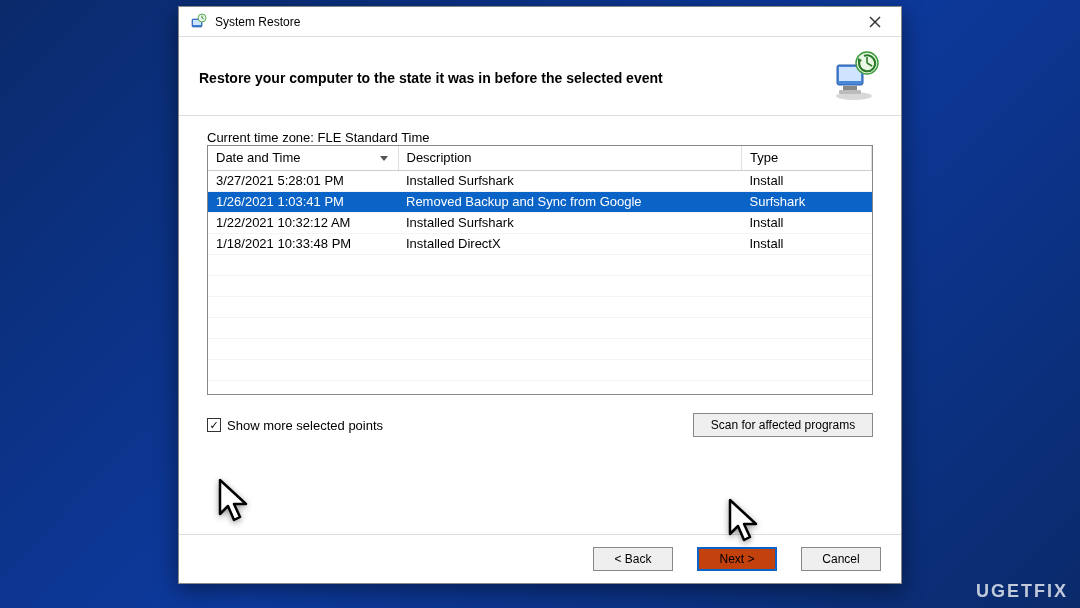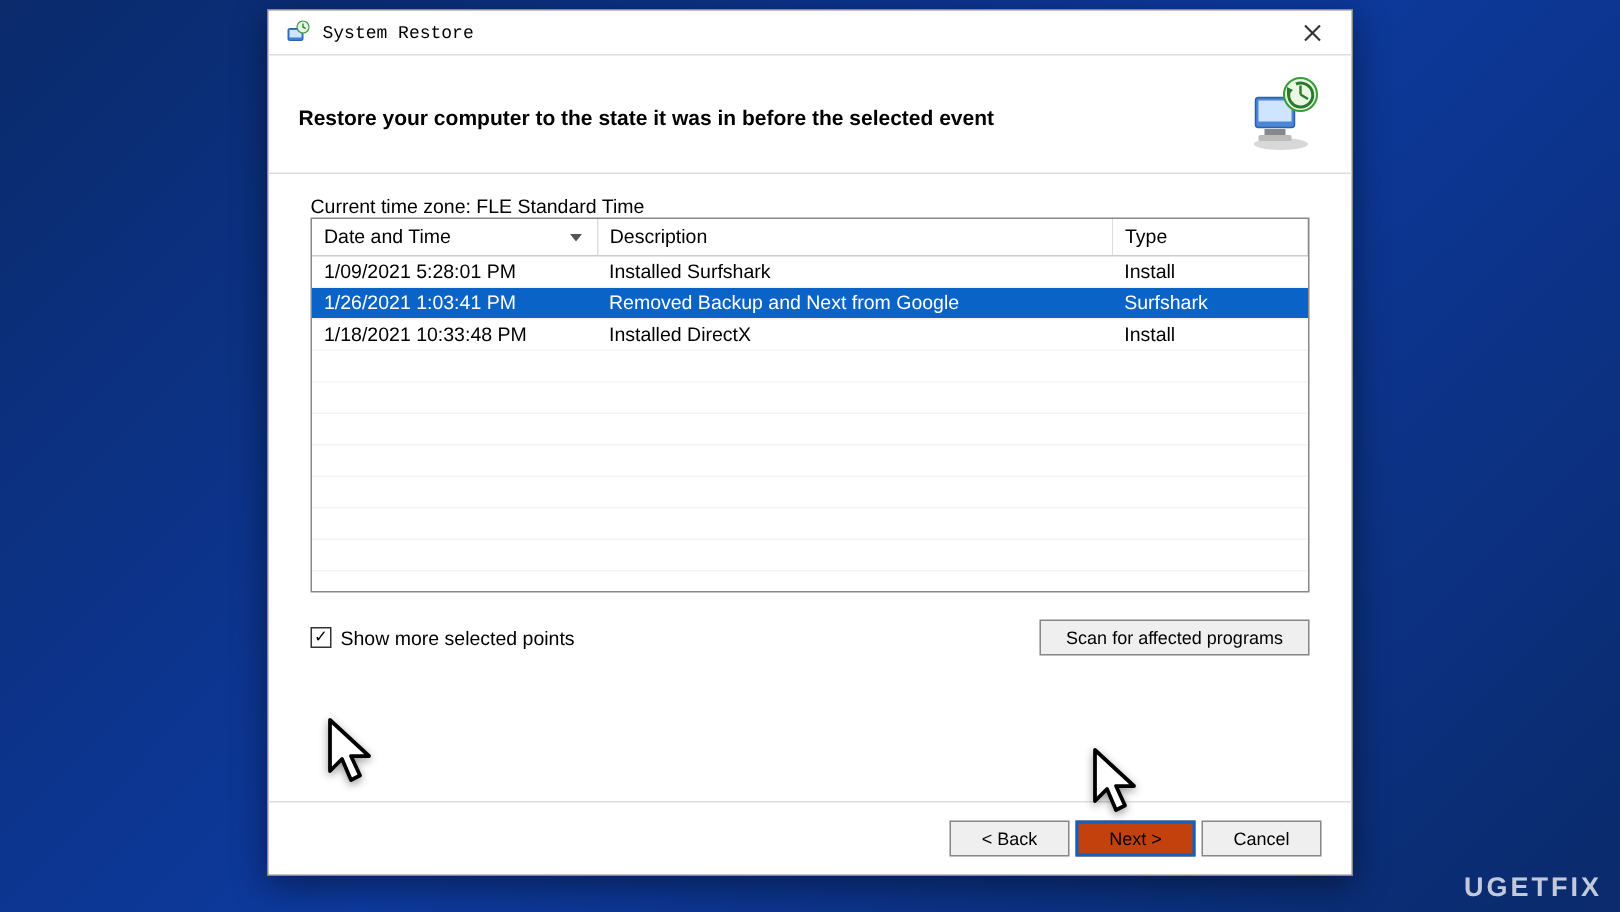--- a/index.html
+++ b/index.html
@@ -31,21 +31,21 @@
     display: flex;
     align-items: center;
     padding: 0 6px 0 10px;
     border-bottom: 1px solid #ddd;
   }
   .titlebar .app-icon {
     width: 18px; height: 18px; margin-right: 8px;
     position: relative;
   }
   .titlebar .app-icon svg { width: 18px; height: 18px; }
-  .titlebar .title { flex: 1; font-size: 12px; font-family: Liberation Mono, monospace; }
+  .titlebar .title { flex: 1; font-size: 12px; }
   .titlebar .close {
     width: 40px; height: 26px;
     display: flex; align-items: center; justify-content: center;
     cursor: pointer;
   }
   .header {
     display: flex;
     align-items: center;
     padding: 12px 20px 8px 20px;
   }
@@ -135,21 +135,21 @@
   .btn.wide { min-width: 180px; }
   .btn.primary {
     border: 2px solid #0a63c6;
     background: #c2410c;
   }
   .wizard-bar {
     border-top: 1px solid #ddd;
     padding: 12px 20px;
     display: flex;
     justify-content: flex-end;
-    gap: 4px;
+    gap: 24px;
   }
   
   .cursor {
     position: absolute;
     pointer-events: none;
   }
   .cursor svg {
     filter: drop-shadow(0 2px 3px rgba(0,0,0,0.4));
   }
   .watermark {
@@ -218,28 +218,33 @@
         </colgroup>
         <thead>
           <tr>
             <th class="sorted">Date and Time</th>
             <th>Description</th>
             <th>Type</th>
           </tr>
         </thead>
         <tbody id="rows-body">
             <tr>
-              <td>1/09/2021 5:28:01 PM</td>
+              <td>3/27/2021 5:28:01 PM</td>
               <td>Installed Surfshark</td>
               <td>Install</td>
             </tr>
             <tr class="selected">
               <td>1/26/2021 1:03:41 PM</td>
-              <td>Removed Backup and Next from Google</td>
+              <td>Removed Backup and Sync from Google</td>
               <td>Surfshark</td>
+            </tr>
+            <tr>
+              <td>1/22/2021 10:32:12 AM</td>
+              <td>Installed Surfshark</td>
+              <td>Install</td>
             </tr>
             <tr>
               <td>1/18/2021 10:33:48 PM</td>
               <td>Installed DirectX</td>
               <td>Install</td>
             </tr>
             <tr class="empty">
               <td></td>
               <td></td>
               <td></td>

